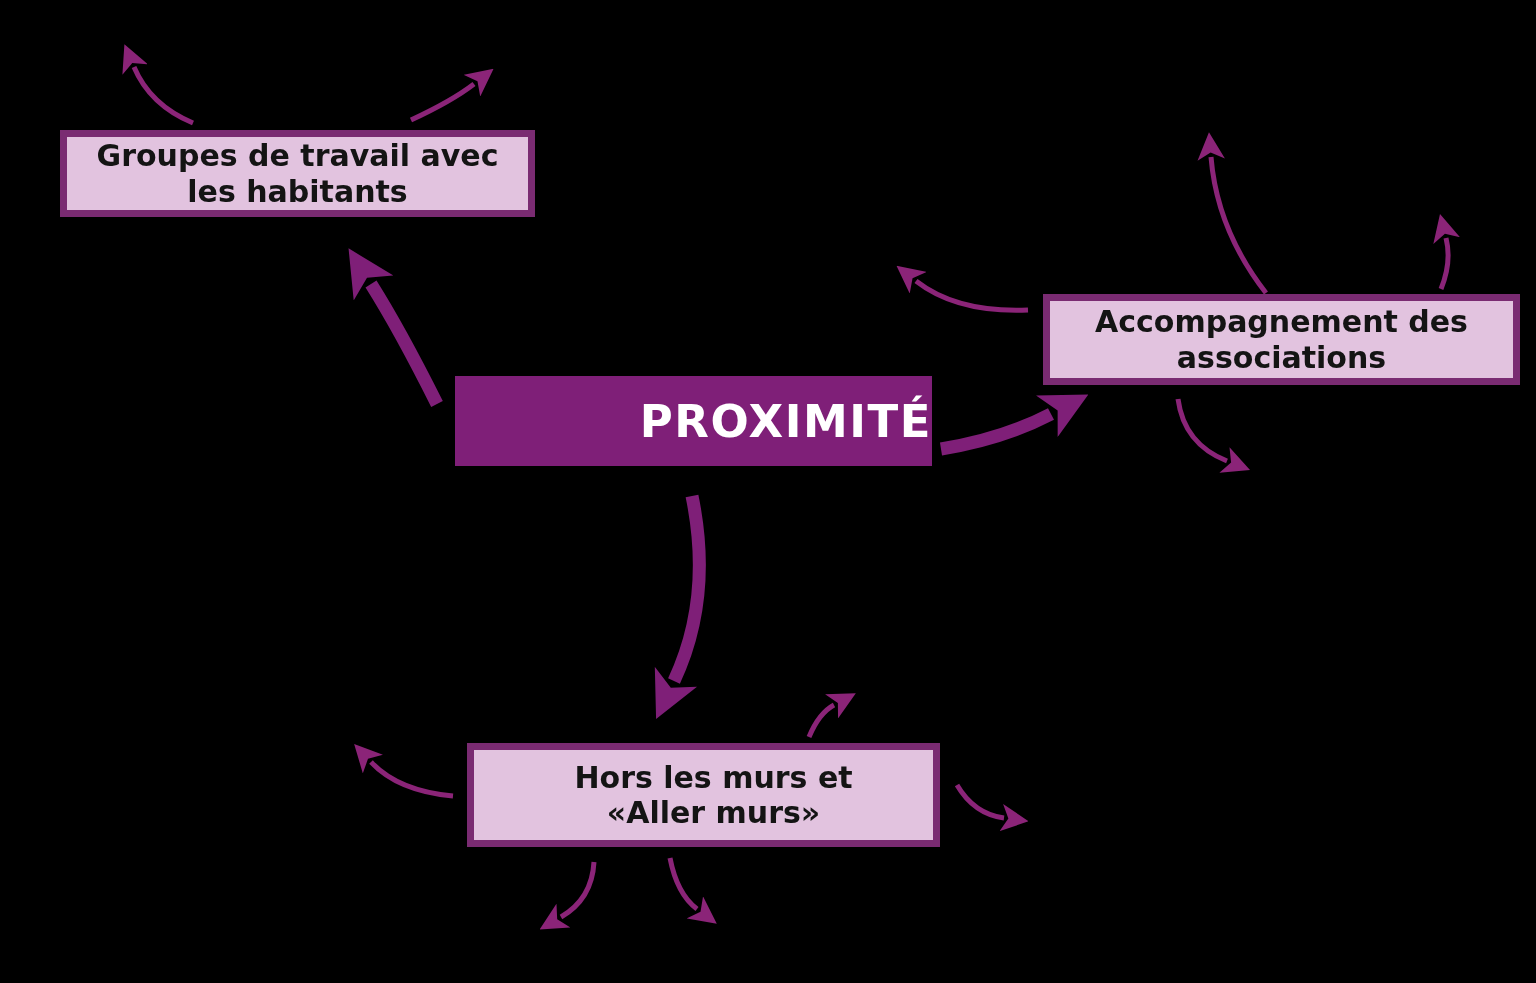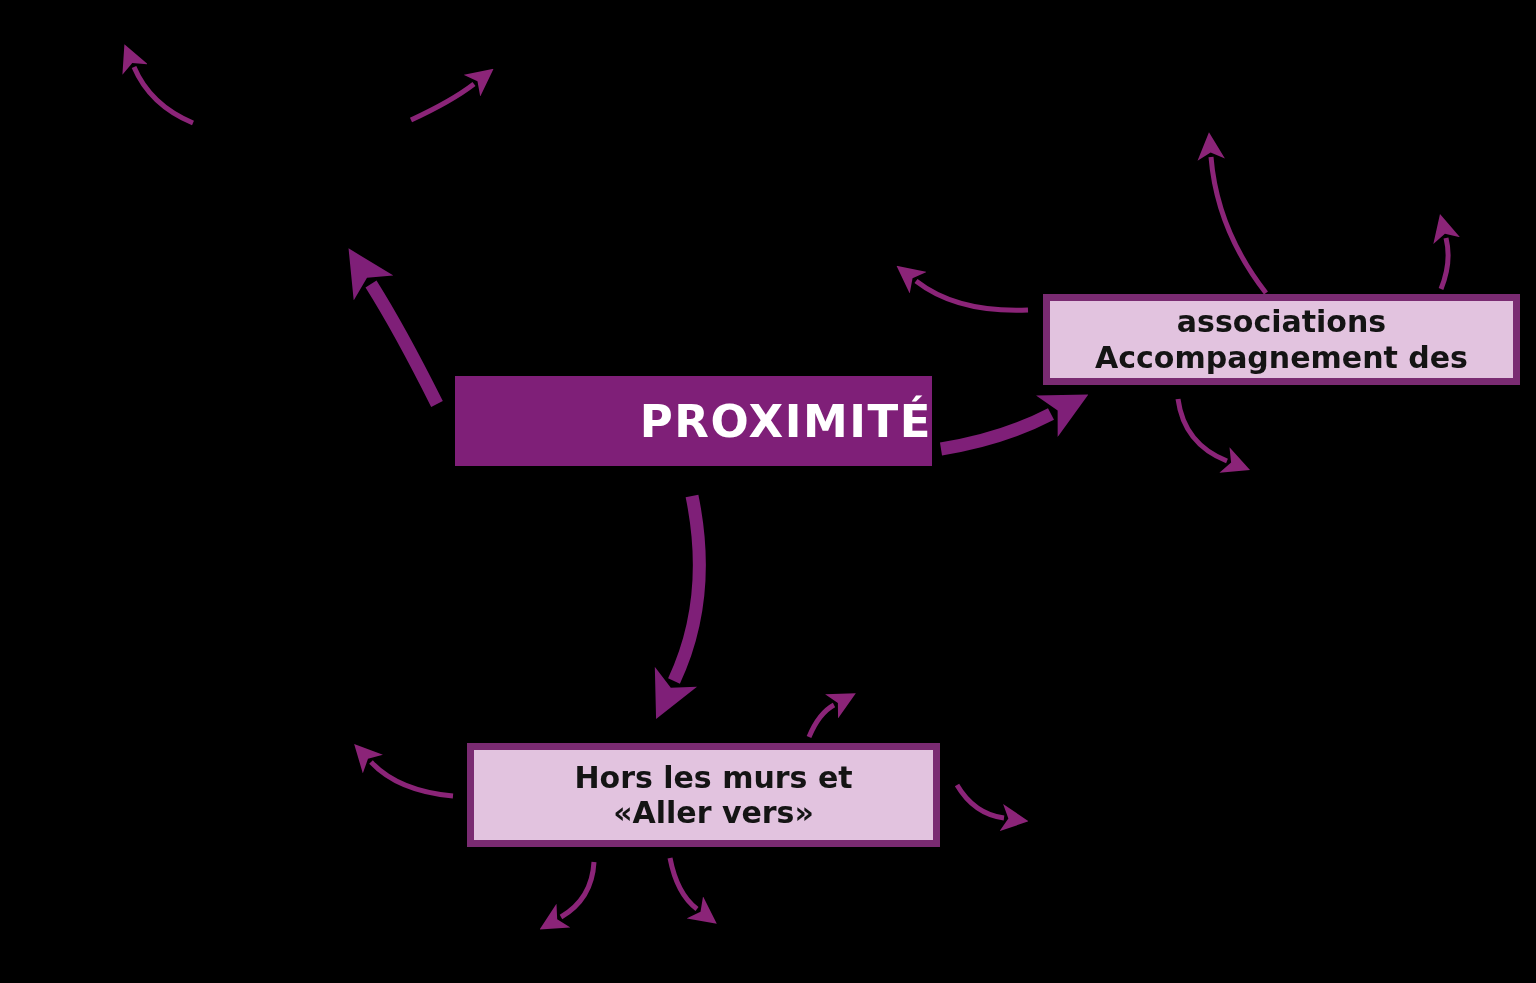--- a/index.html
+++ b/index.html
@@ -91,28 +91,32 @@
     <path class="arrow-thin" d="M1028,310 Q957,313 916,281" marker-end="url(#headThin)"></path>
     <path class="arrow-thin" d="M1178,399 Q1184,444 1227,461" marker-end="url(#headThin)"></path>
 
     <path class="arrow-thin" d="M453,796 Q398,791 371,762" marker-end="url(#headThin)"></path>
     <path class="arrow-thin" d="M809,737 Q819,713 834,705" marker-end="url(#headThin)"></path>
     <path class="arrow-thin" d="M957,785 Q974,814 1004,818" marker-end="url(#headThin)"></path>
     <path class="arrow-thin" d="M594,862 Q592,899 561,917" marker-end="url(#headThin)"></path>
     <path class="arrow-thin" d="M670,858 Q677,894 697,909" marker-end="url(#headThin)"></path>
   </svg>
 
+  <div class="node light" id="node-groupes">
+    <span class="node-line">Groupes de travail avec</span>
+    <span class="node-line">les habitants</span>
+  </div>
 
   <div class="node dark" id="node-proximite">
     <span class="node-line">PROXIMITÉ</span>
   </div>
 
   <div class="node light" id="node-accompagnement">
+    <span class="node-line">Accompagnement des</span>
     <span class="node-line">associations</span>
-    <span class="node-line">Accompagnement des</span>
   </div>
 
   <div class="node light" id="node-hors">
     <span class="node-line">Hors les murs et</span>
-    <span class="node-line">«Aller vers»</span>
+    <span class="node-line">«Aller murs»</span>
   </div>
 
 </div>
 
 </body></html>

